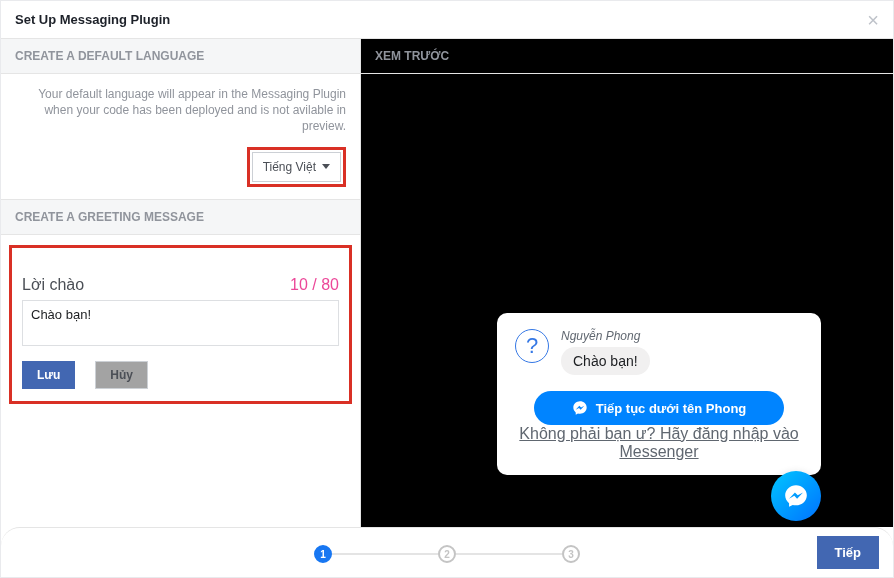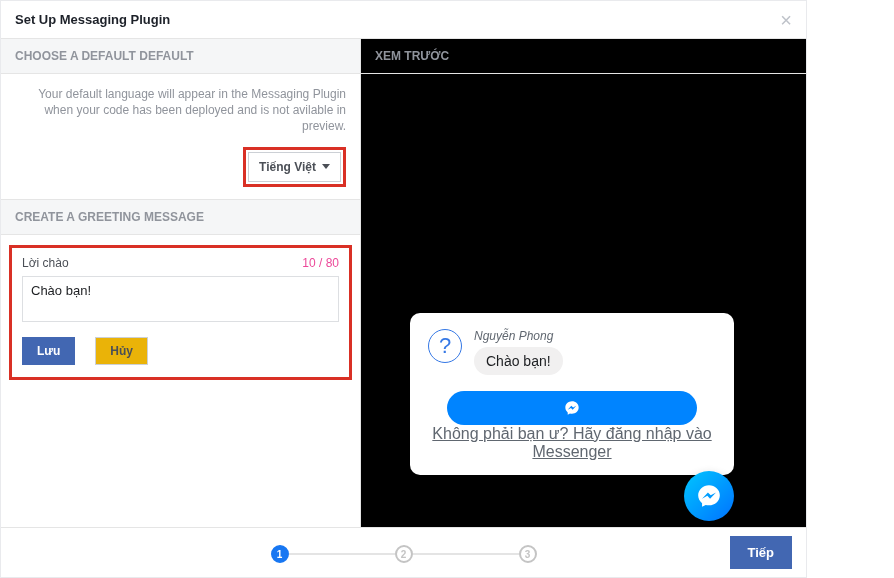--- a/index.html
+++ b/index.html
@@ -7,21 +7,21 @@
     font-family: Helvetica, Arial, sans-serif;
     background: #fff;
     font-size: 13px;
     color: #1c1e21;
     width: 894px;
     height: 578px;
     overflow: hidden;
     position: relative;
   }
   .dialog {
-    width: 807px;
+    width: 894px;
     height: 578px;
     background: #fff;
     border: 1px solid #e9eaed;
     position: relative;
   }
   .titlebar {
     height: 38px;
     border-bottom: 1px solid #e5e5e5;
     display: flex;
     align-items: center;
@@ -78,21 +78,21 @@
   }
   .highlight-box {
     border: 3px solid #d93025;
     display: inline-block;
     padding: 2px;
   }
   .lang-btn {
     border: 1px solid #ccd0d5;
     background: #fff;
     color: #4b4f56;
-    font-weight: 700;
+    font-weight: 400;
     font-size: 12px;
     padding: 6px 10px;
     display: inline-flex;
     align-items: center;
     gap: 6px;
     cursor: pointer;
   }
   .caret-down {
     width: 0; height: 0;
     border-left: 4px solid transparent;
@@ -105,23 +105,24 @@
   .greeting-highlight {
     border: 3px solid #d93025;
     padding: 6px 10px 12px 10px;
     width: calc(100% + 4px);
     margin-left: -2px;
   }
   .greeting-top {
     display: flex;
     justify-content: space-between;
     align-items: center;
-    font-size: 12px;
+    font-size: 16px;
     color: #4b4f56;
     padding: 2px 0 6px 0;
+    margin-top: 20px;
   }
   .counter { color: #ec4899; }
   .textarea {
     width: 100%;
     height: 46px;
     border: 1px solid #dddfe2;
     padding: 6px 8px;
     font-size: 13px;
     color: #1c1e21;
     font-family: inherit;
@@ -131,21 +132,21 @@
   .btn-row {
     margin-top: 12px;
     display: flex;
     gap: 20px;
   }
   .btn {
     font-size: 12px;
     font-weight: 700;
     padding: 6px 14px;
     border: 1px solid #ccd0d5;
-    background: #eab308;
+    background: #a3a3a3;
     color: #4b4f56;
     cursor: pointer;
   }
   .btn.primary {
     background: #4267b2;
     border-color: #4267b2;
     color: #fff;
   }
   
   .preview-card {
@@ -237,20 +238,21 @@
   .footer {
     height: 50px;
     border-top: 1px solid #e5e5e5;
     display: flex;
     align-items: center;
     justify-content: space-between;
     padding: 0 14px;
     position: absolute;
     bottom: 0; left: 0; right: 0;
     background: #fff;
+    border-radius: 19px;
   }
   .steps {
     position: absolute;
     bottom: 14px;
     left: 50%;
     transform: translateX(-50%);
     display: flex;
     align-items: center;
     gap: 0;
   }
@@ -292,21 +294,21 @@
 <div class="dialog">
 
   <div class="titlebar">
     <h1>Set Up Messaging Plugin</h1>
     <span class="close-x">×</span>
   </div>
 
   <div class="body">
 
     <div class="left">
-      <div class="section-header">CHOOSE A DEFAULT DEFAULT</div>
+      <div class="section-header">CREATE A DEFAULT LANGUAGE</div>
       <div class="section-body">
         <div>Your default language will appear in the Messaging Plugin when your code has been deployed and is not avilable in preview.</div>
         <div class="lang-slot">
           <span class="highlight-box">
             <span class="lang-btn">
               <span>Tiếng Việt</span>
               <span class="caret-down"></span>
             </span>
           </span>
         </div>
@@ -337,20 +339,21 @@
           <div class="pc-avatar">?</div>
           <div>
             <div class="pc-name">Nguyễn Phong</div>
             <div class="pc-bubble">Chào bạn!</div>
           </div>
         </div>
         <div class="pc-continue">
           <svg class="msgr-glyph" viewBox="0 0 36 36">
             <path fill="#fff" d="M18 3C9.7 3 3 9.2 3 17c0 4.4 2.1 8.3 5.4 10.9V33l5-2.7c1.4.4 3 .6 4.6.6 8.3 0 15-6.2 15-14S26.3 3 18 3zm1.5 18.8l-3.8-4-7.4 4L16.5 13l3.9 4 7.3-4-8.2 8.8z"></path>
           </svg>
+          <span>Tiếp tục dưới tên Phong</span>
         </div>
         <div class="pc-notyou">
           <a>Không phải bạn ư? Hãy đăng nhập vào Messenger</a>
         </div>
       </div>
 
       <div class="fab">
         <svg viewBox="0 0 36 36">
           <path fill="#fff" d="M18 3C9.7 3 3 9.2 3 17c0 4.4 2.1 8.3 5.4 10.9V33l5-2.7c1.4.4 3 .6 4.6.6 8.3 0 15-6.2 15-14S26.3 3 18 3zm1.5 18.8l-3.8-4-7.4 4L16.5 13l3.9 4 7.3-4-8.2 8.8z"></path>
         </svg>

